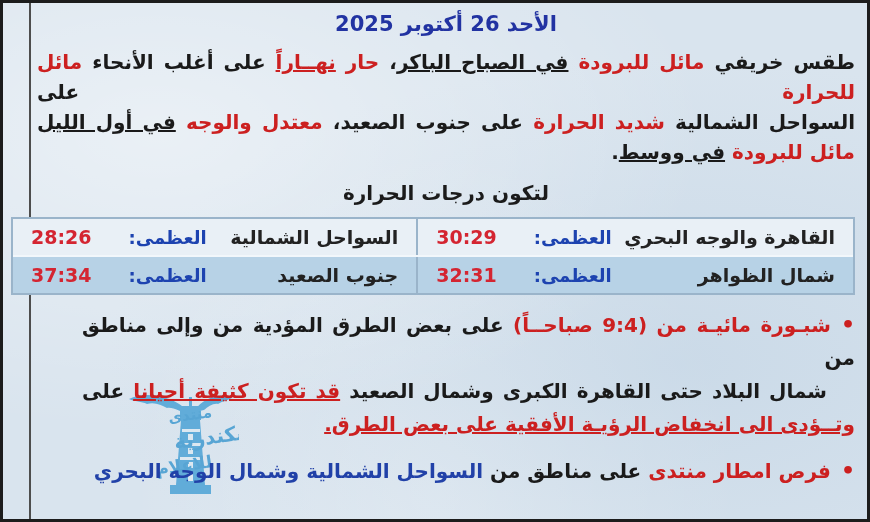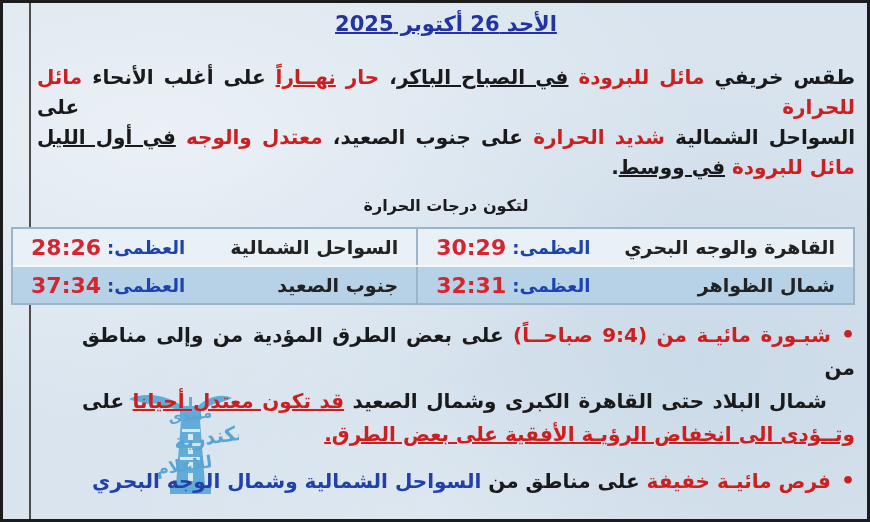--- a/index.html
+++ b/index.html
@@ -27,51 +27,51 @@
   }
   .content{
     position:relative;z-index:1;
     padding:7px 12px 0 34px;
   }
   .ttl{
     text-align:center;font-size:21px;font-weight:700;line-height:29px;
     letter-spacing:0;
   }
   .ttl-red{color:#c01414;text-decoration:underline;text-decoration-thickness:2px;}
-  .ttl-blue{color:#2233a2;text-decoration:underline;text-decoration-thickness:2px;text-align:center;}
-  .para{font-size:20px;font-weight:700;color:#1a1a1a;line-height:30px;margin-top:23px;}
+  .ttl-blue{color:#2233a2;text-decoration-thickness:2px;text-align:center;}
+  .para{font-size:20px;font-weight:700;color:#1a1a1a;line-height:30px;margin-top:8px;}
   .line{text-align:right;}
   .fill{text-align:justify;text-align-last:justify;}
   .red{color:#cc2020;}
   .blu{color:#2141a8;}
   .und{text-decoration:underline;text-decoration-thickness:2px;}
   .temps-heading{
-    text-align:center;font-size:16px;font-weight:700;color:#1b1b1b;
+    text-align:center;font-size:20px;font-weight:700;color:#1b1b1b;
     margin:14px 0 12px 0;
   }
   .temp-table{
     position:relative;z-index:1;
     width:calc(100% + 22px);
     border:2px solid #9ab4ca;
     background:#f2f7fb;
   }
   .trow{
     display:flex;align-items:stretch;height:36px;
   }
   .trow.r1{background:#e9f0f6;}
   .trow.r2{background:#b7d2e6;margin-top:2px;}
   .tcell{
     display:flex;align-items:center;justify-content:space-between;
     box-sizing:border-box;padding:0 18px;
   }
   .tcell.right{width:52%;border-left:2px solid #9ab4ca;}
   .tcell.left{width:48%;}
   .region{font-size:19px;font-weight:700;color:#222;}
-  .maxlab{font-size:18px;font-weight:700;color:#1d43b0;}
-  .maxval{font-size:22px;font-weight:700;color:#d42531;margin-right:6px;}
+  .maxlab{font-size:18px;font-weight:700;color:#1d43b0;margin-left:31px;}
+  .maxval{font-size:19px;font-weight:700;color:#d42531;margin-right:6px;}
   .tempgroup{display:flex;align-items:center;}
   .bullet-para{margin-top:13px;font-size:20px;font-weight:700;color:#1a1a1a;line-height:33px;margin-left:45px;}
   .bdot{color:#cc1f1f;font-size:22px;margin-left:10px;}
   .indent{padding-right:28px;}
   .centered{padding-left:60px;}
   .rain-cont{padding-right:70px;}
   .watermark{
     position:absolute;left:66px;top:384px;z-index:0;opacity:.92;
     pointer-events:none;
   }
@@ -163,29 +163,29 @@
           </span>
         </div>
       </div>
     </div>
 
     <div class="bullet-para">
       <div class="line fill">
         <span class="bdot">•</span><span class="red">شبـورة مائيـة من (9:4 صباحــاً)</span><span> على بعض الطرق المؤدية من وإلى مناطق من</span>
       </div>
       <div class="line fill indent">
-        <span>شمال البلاد حتى القاهرة الكبرى وشمال الصعيد </span><span class="red und">قد تكون معتدل أحيانا</span><span> على</span>
+        <span>شمال البلاد حتى القاهرة الكبرى وشمال الصعيد </span><span class="red und">قد تكون كثيفة أحيانا</span><span> على</span>
       </div>
       <div class="line centered">
         <span class="red und">وتــؤدى الى انخفاض الرؤيـة الأفقية على بعض الطرق.</span>
       </div>
     </div>
 
     <div class="bullet-para">
       <div class="line">
-        <span class="bdot">•</span><span class="red">فرص مائيـة خفيفة </span><span>على مناطق من </span><span class="blu">السواحل الشمالية وشمال الوجه البحري</span>
+        <span class="bdot">•</span><span class="red">فرص امطار منتدى </span><span>على مناطق من </span><span class="blu">السواحل الشمالية وشمال الوجه البحري</span>
       </div>
       <div class="line rain-cont">
         
       </div>
     </div>
   </div>
 </div>
 
 </body></html>

